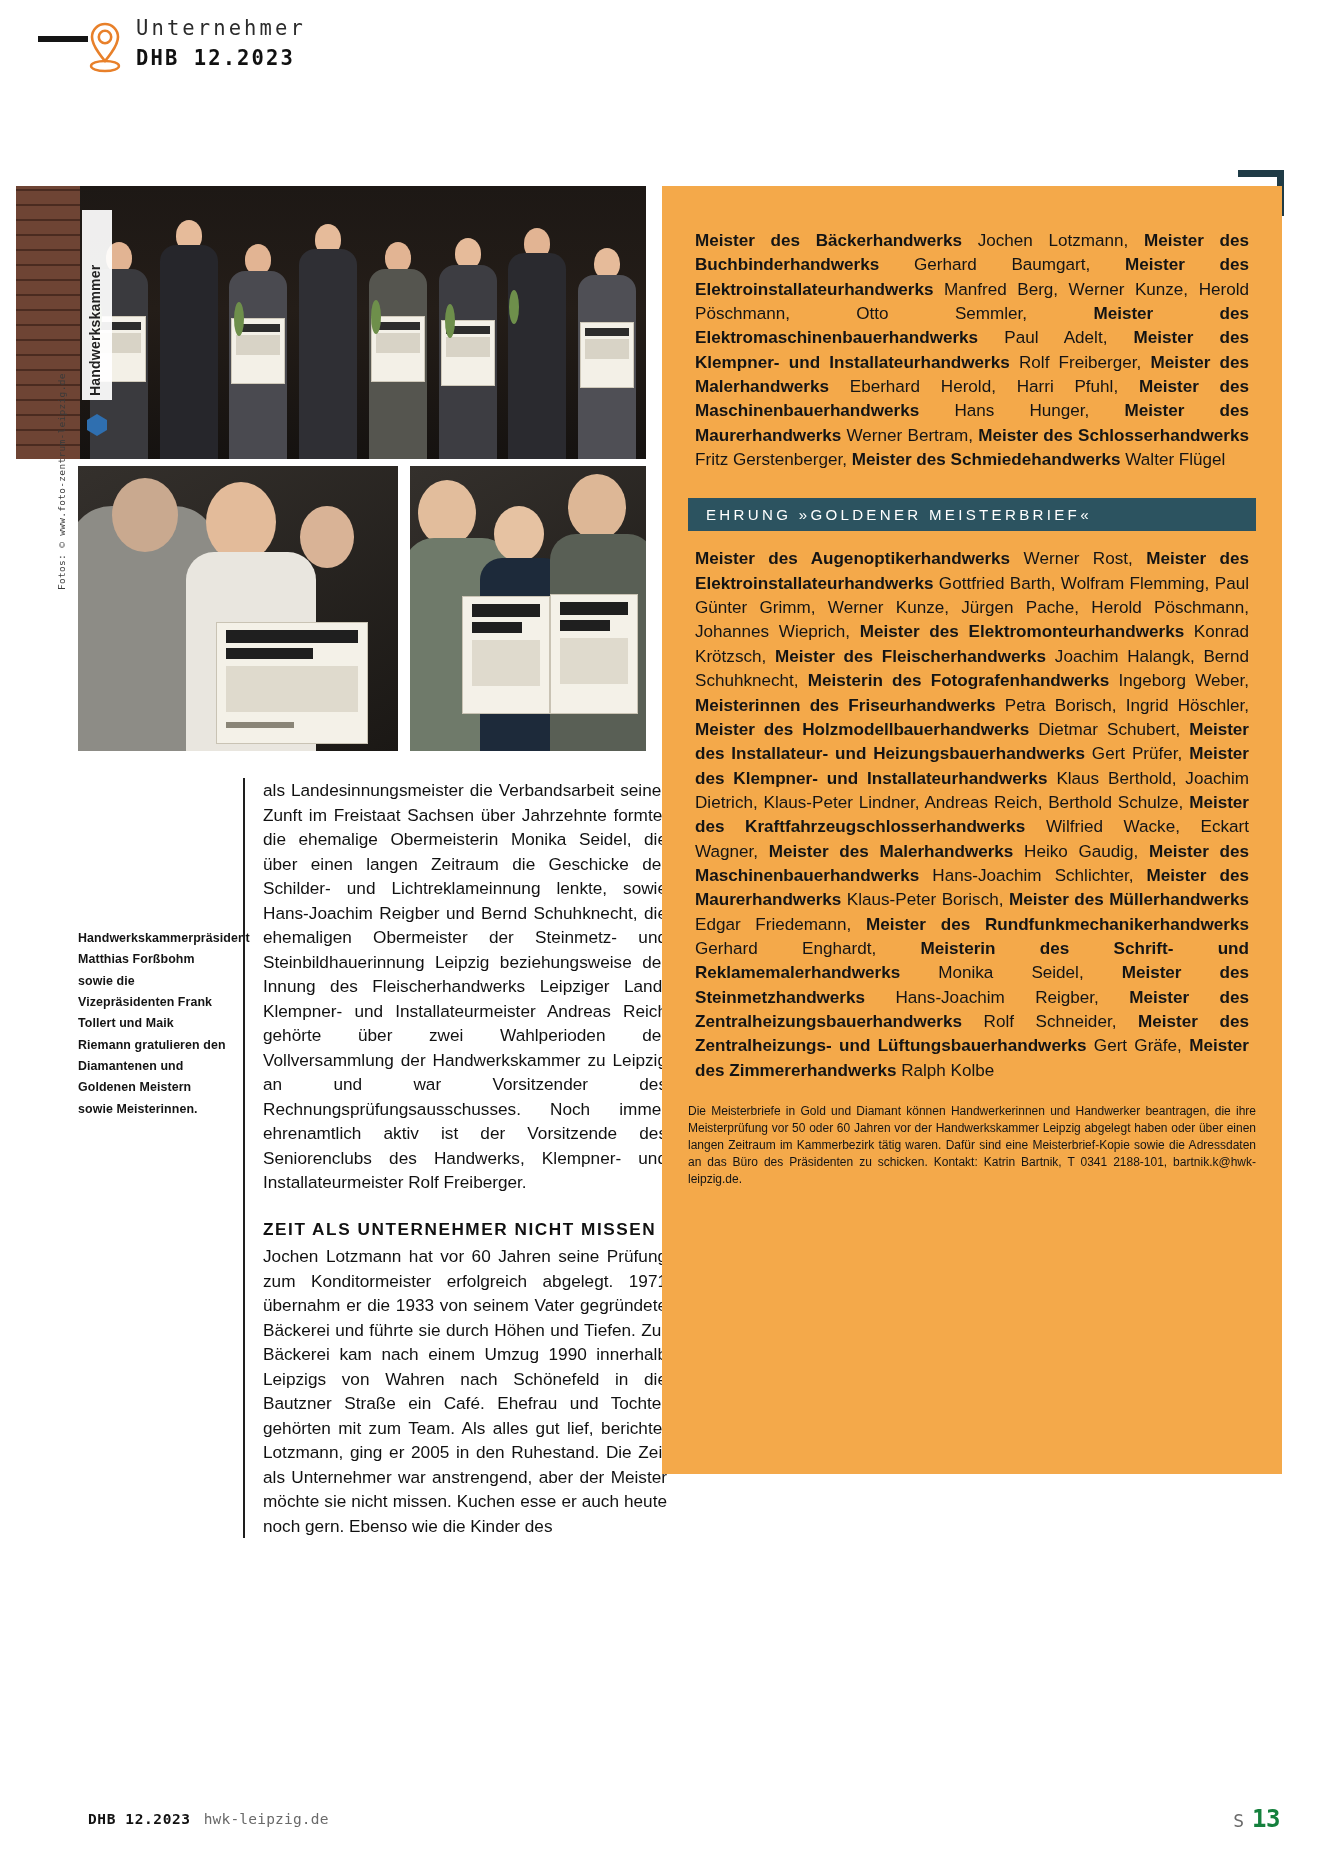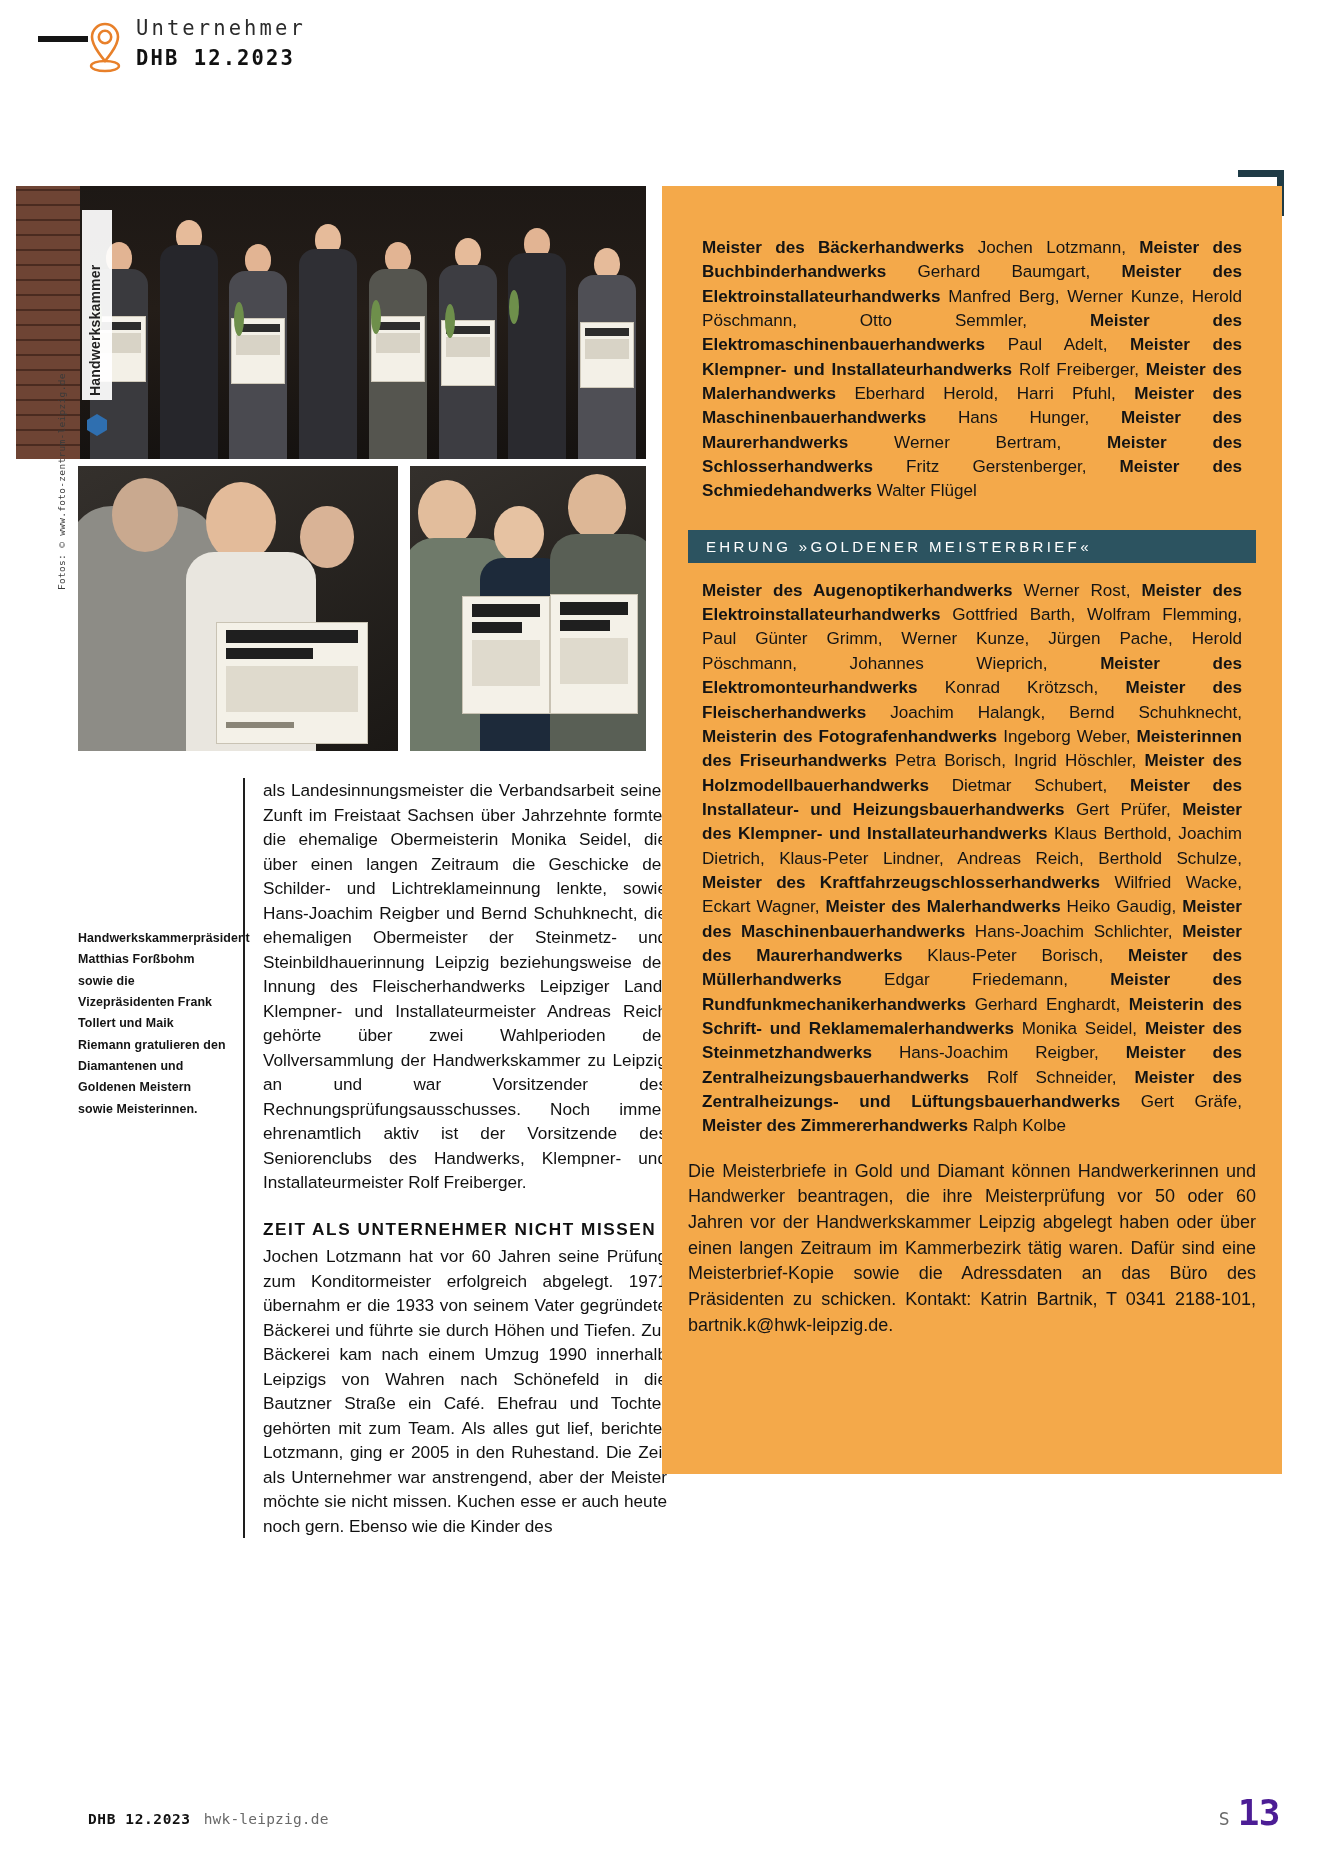--- a/index.html
+++ b/index.html
@@ -115,37 +115,37 @@
     padding:36px 26px 30px 26px;
   }
   .sb-head{
     background:#2c5360;color:#ffffff;
     font-size:15.1px;font-weight:400;letter-spacing:3.3px;
     padding:8px 4px 8px 18px;margin:0 0 16px 0;
     display:block;
   }
   .sb-head.second{margin-top:26px;}
   .sb-body{
-    margin:14px;font-size:17.1px;line-height:1.425;color:#141414;
+    margin:7px;font-size:17.1px;line-height:1.425;color:#141414;
     text-align:justify;
   }
   .sb-body b{font-weight:700;}
   .sb-note{
-    margin:20px 0 0 0;font-size:18px;line-height:1.425;color:#141414;
+    margin:20px 0 0 0;font-size:12px;line-height:1.425;color:#141414;
     text-align:justify;
   }
 
   
   .footer{position:absolute;left:0;right:0;bottom:0;height:120px;}
   .f-left{position:absolute;left:88px;bottom:48px;display:flex;align-items:baseline;gap:13px;}
   .f-dhb{font-family:"DejaVu Sans Mono","Liberation Mono",monospace;font-size:14.5px;font-weight:700;letter-spacing:.6px;color:#111;}
   .f-url{font-family:"DejaVu Sans Mono","Liberation Mono",monospace;font-size:14.5px;font-weight:400;letter-spacing:.2px;color:#6a6a6a;}
   .f-right{position:absolute;right:46px;bottom:42px;display:flex;align-items:baseline;gap:8px;}
   .f-s{font-family:"DejaVu Sans Mono","Liberation Mono",monospace;font-size:18px;color:#6a6a6a;}
-  .f-num{font-family:"DejaVu Sans Mono","Liberation Mono",monospace;font-size:36px;font-weight:700;color:#4c1d95;letter-spacing:-.5px;}
+  .f-num{font-family:"DejaVu Sans Mono","Liberation Mono",monospace;font-size:24px;font-weight:700;color:#15803d;letter-spacing:-.5px;}
 </style>
 </head>
 <body>
 
 <div class="page">
 
   <div class="hdr-rule"></div>
   <div class="masthead">
     <span class="pin-icon">
       <svg viewBox="0 0 34 52" width="34" height="52" aria-hidden="true">

